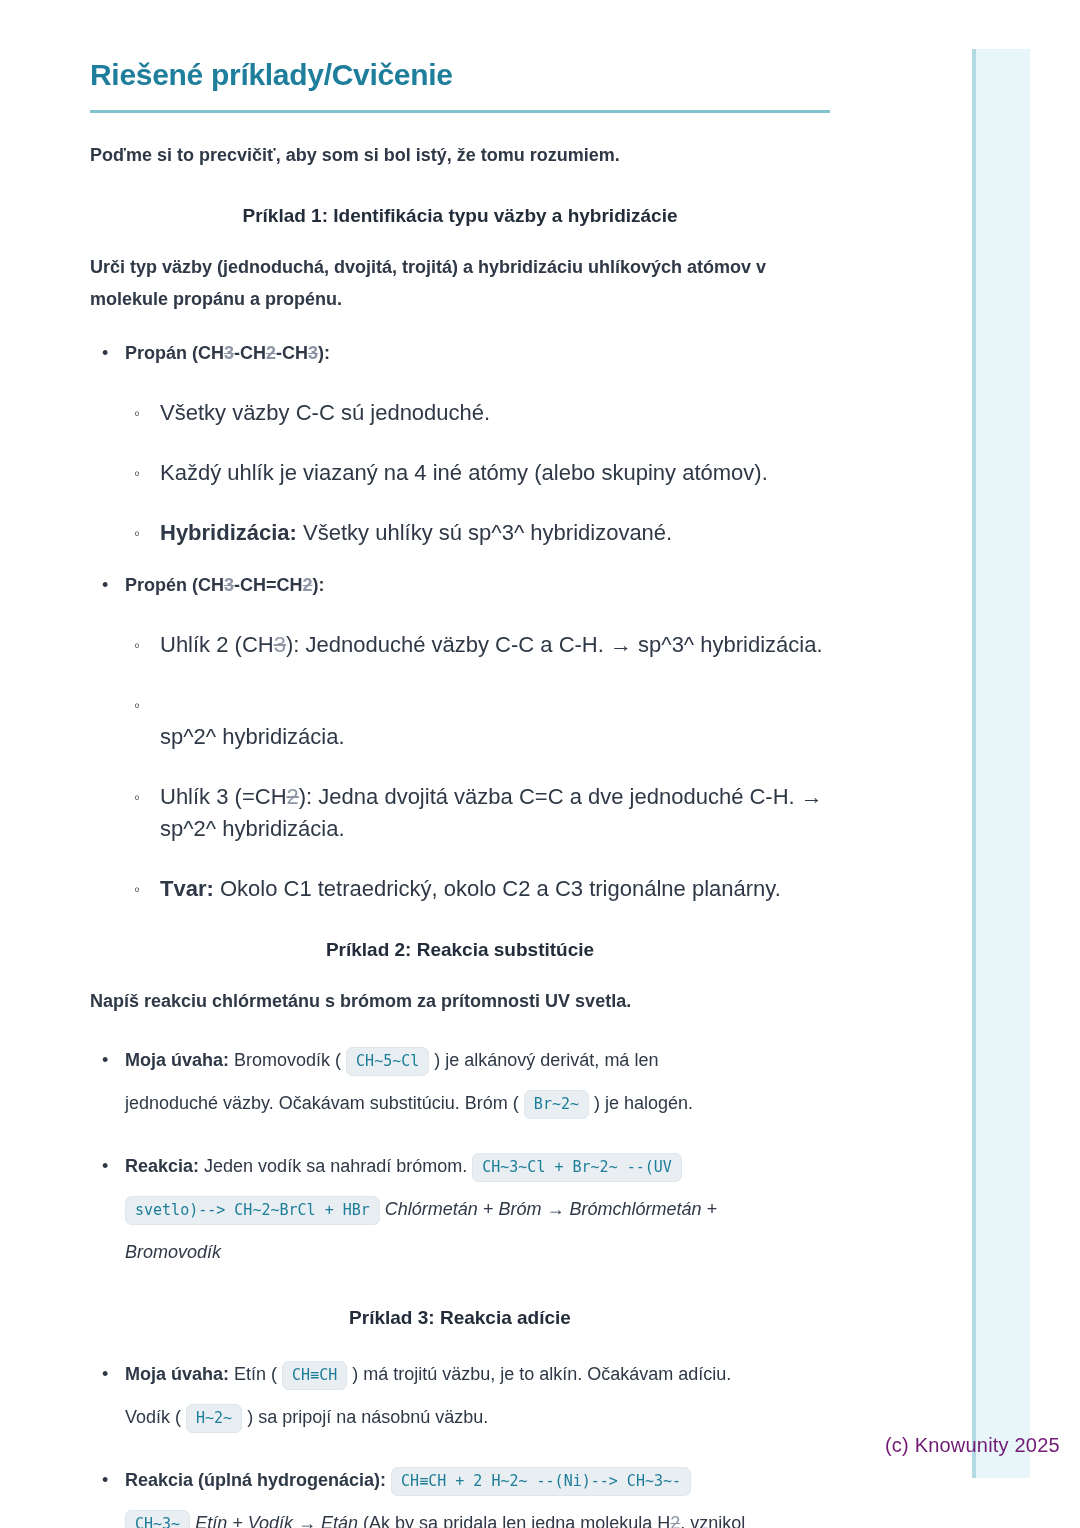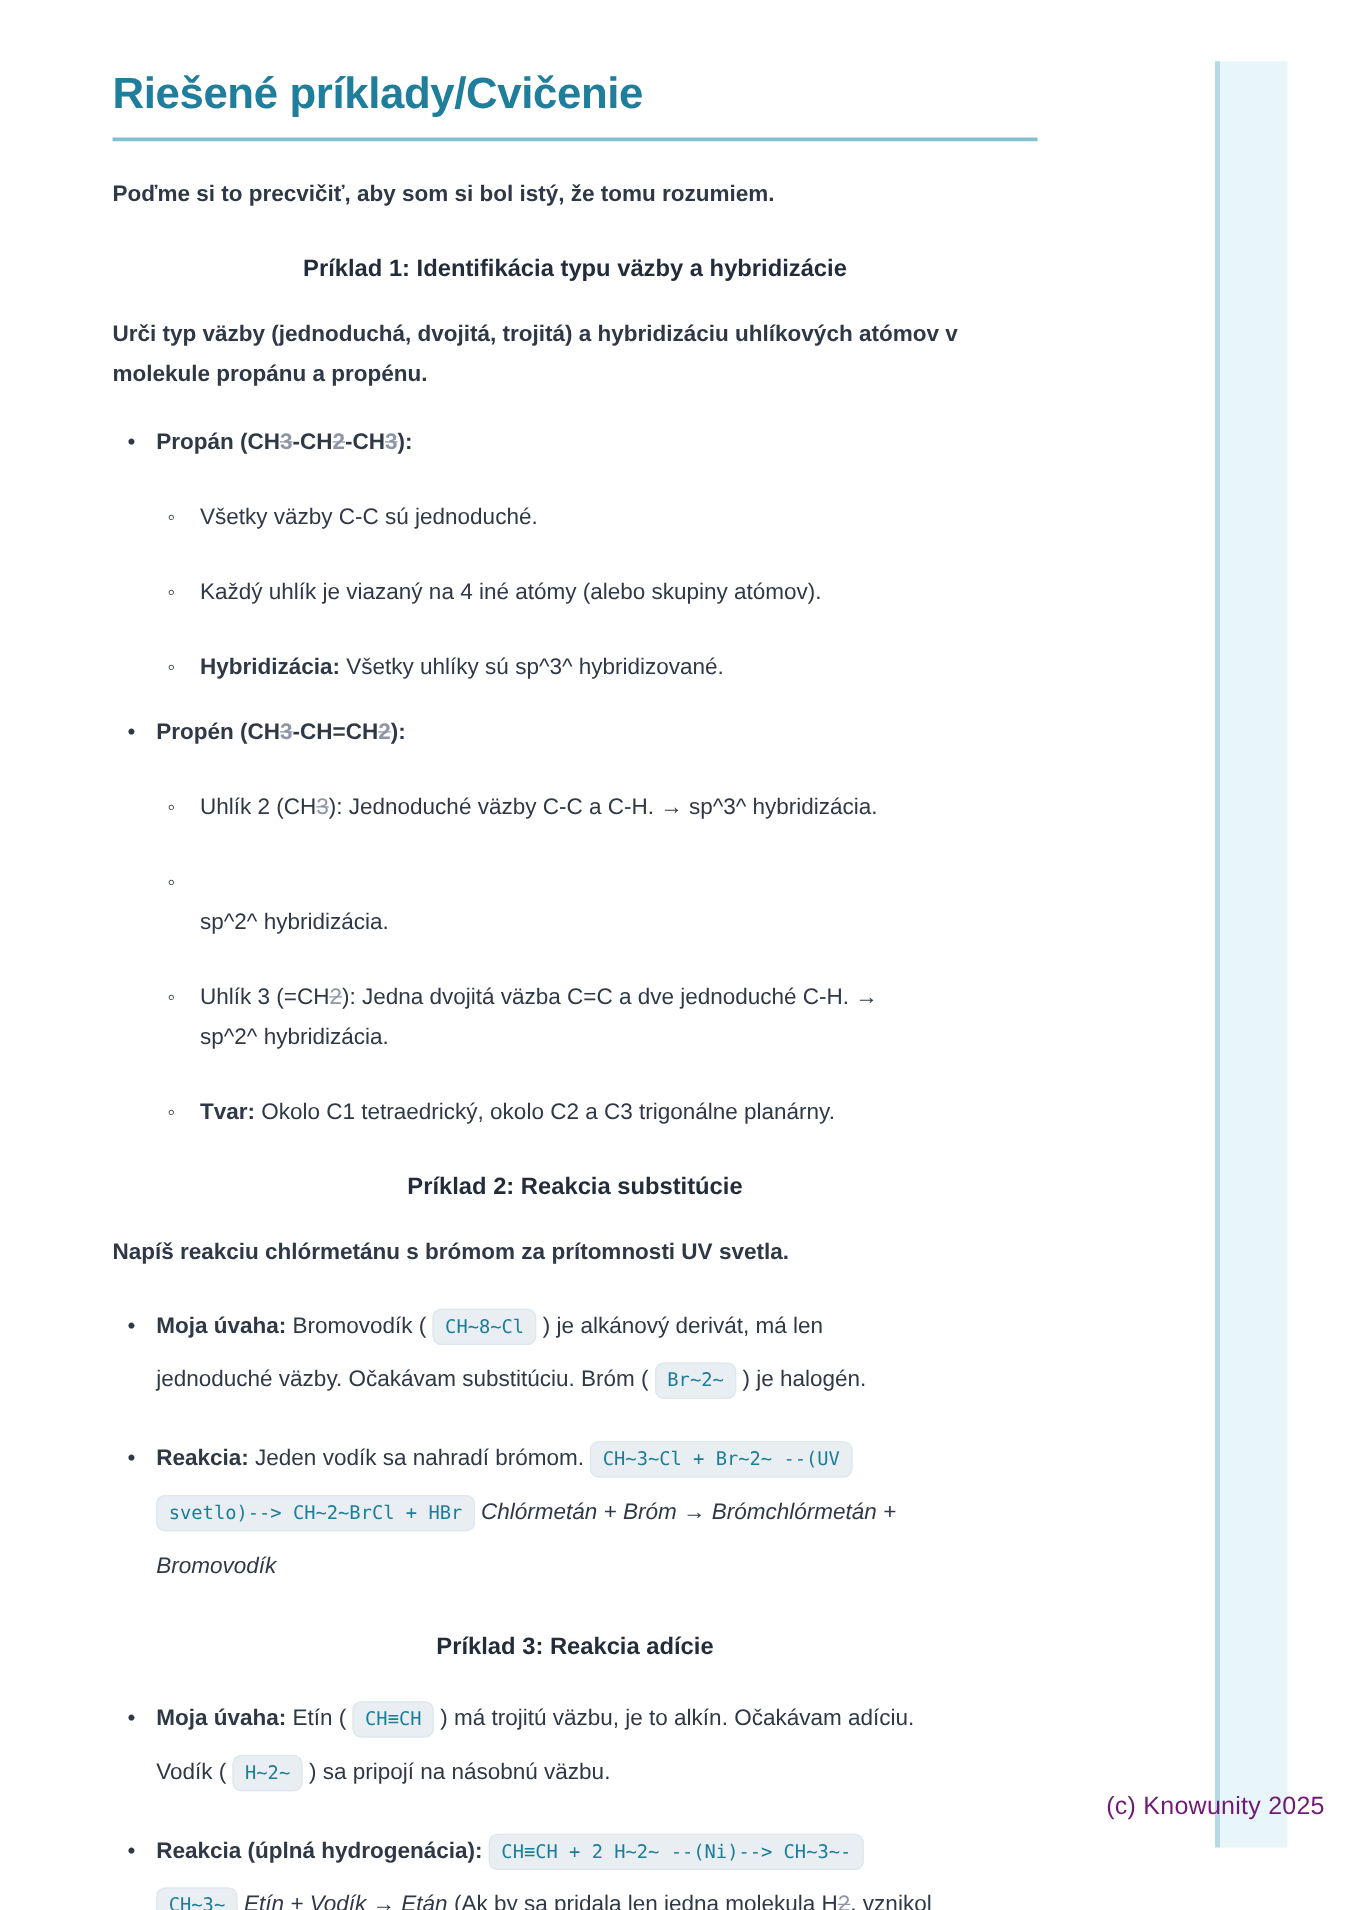--- a/index.html
+++ b/index.html
@@ -7,33 +7,33 @@
     width:1080px;height:1528px;position:relative;overflow:hidden;
     background:#ffffff;color:#2e3846;
     font-family:"Liberation Sans",sans-serif;
   }
   .accent-bar{
     position:absolute;left:972px;top:49px;width:54px;height:1429px;
     background:#e9f6f9;border-left:4px solid #b4dae4;z-index:0;
   }
   .content{position:absolute;left:90px;top:54px;width:740px;z-index:1;}
   .page-title{
-    font-size:35px;line-height:42px;font-weight:700;color:#1e7e9b;
+    font-size:30px;line-height:42px;font-weight:700;color:#1e7e9b;
     margin:0;letter-spacing:-0.3px;
   }
   .title-divider{border:none;border-bottom:3px solid #82c1ce;margin:14px 0 0 0;}
   .para{font-size:18px;line-height:32px;margin:22px 0 0 0;font-weight:bold;}
   .intro{margin-top:26px;}
   .ex-heading{font-size:19px;line-height:26px;font-weight:700;color:#222c3a;margin:32px 0 0 0;text-align:center;}
   ul{list-style:none;margin:22px 0 0 0;padding:0;}
   .li1{position:relative;padding-left:35px;font-size:18px;line-height:32px;}
   .li1 + .li1{margin-top:20px;}
   .li1::before{content:"•";position:absolute;left:12px;top:0;color:#2e3846;}
   .l2{margin:12px 0 0 0;}
-  .li2{position:relative;padding-left:35px;margin-top:28px;font-size:18px;line-height:32px;}
+  .li2{position:relative;padding-left:35px;margin-top:28px;font-size:22px;line-height:32px;}
   .li2::before{content:"◦";position:absolute;left:9px;top:1px;font-size:17px;color:#2e3846;}
   .chips-list .li1{line-height:42px;}
   .sg-b{font-weight:700;}
   .sg-i{font-style:italic;}
   .sg-s{color:#8e96a6;text-decoration:line-through;}
   .sg-bs{font-weight:700;color:#8e96a6;text-decoration:line-through;}
   .sg-code{
     font-family:"DejaVu Sans Mono",monospace;font-size:15px;color:#1c7d99;
     background:#e8eef2;border:1px solid #dde7ed;border-radius:7px;
     padding:4px 9px 5px 9px;white-space:nowrap;
@@ -77,21 +77,21 @@
           <li class="li2"><span class="sg-b">Tvar:</span><span class="sg-n"> Okolo C1 tetraedrický, okolo C2 a C3 trigonálne planárny.</span></li>
         </ul>
       </li>
     </ul>
   </section>
 
   <section>
     <h3 class="ex-heading">Príklad 2: Reakcia substitúcie</h3>
     <p class="para">Napíš reakciu chlórmetánu s brómom za prítomnosti UV svetla.</p>
     <ul class="l1 chips-list">
-      <li class="li1"><span class="sg-b">Moja úvaha:</span><span class="sg-n"> Bromovodík ( </span><span class="sg-code">CH~8~Cl</span><span class="sg-n"> ) je alkánový derivát, má len</span><br><span class="sg-n">jednoduché väzby. Očakávam substitúciu. Bróm ( </span><span class="sg-code">Br~2~</span><span class="sg-n"> ) je halogén.</span></li>
+      <li class="li1"><span class="sg-b">Moja úvaha:</span><span class="sg-n"> Bromovodík ( </span><span class="sg-code">CH~5~Cl</span><span class="sg-n"> ) je alkánový derivát, má len</span><br><span class="sg-n">jednoduché väzby. Očakávam substitúciu. Bróm ( </span><span class="sg-code">Br~2~</span><span class="sg-n"> ) je halogén.</span></li>
       <li class="li1"><span class="sg-b">Reakcia:</span><span class="sg-n"> Jeden vodík sa nahradí brómom. </span><span class="sg-code">CH~3~Cl + Br~2~ --(UV</span><br><span class="sg-code">svetlo)--&gt; CH~2~BrCl + HBr</span><span class="sg-n"> </span><span class="sg-i">Chlórmetán + Bróm → Brómchlórmetán +</span><br><span class="sg-i">Bromovodík</span></li>
     </ul>
   </section>
 
   <section>
     <h3 class="ex-heading">Príklad 3: Reakcia adície</h3>
     <ul class="l1 chips-list">
       <li class="li1"><span class="sg-b">Moja úvaha:</span><span class="sg-n"> Etín ( </span><span class="sg-code">CH≡CH</span><span class="sg-n"> ) má trojitú väzbu, je to alkín. Očakávam adíciu.</span><br><span class="sg-n">Vodík ( </span><span class="sg-code">H~2~</span><span class="sg-n"> ) sa pripojí na násobnú väzbu.</span></li>
       <li class="li1"><span class="sg-b">Reakcia (úplná hydrogenácia):</span><span class="sg-n"> </span><span class="sg-code">CH≡CH + 2 H~2~ --(Ni)--&gt; CH~3~-</span><br><span class="sg-code">CH~3~</span><span class="sg-n"> </span><span class="sg-i">Etín + Vodík → Etán</span><span class="sg-n"> (Ak by sa pridala len jedna molekula H</span><span class="sg-s">2</span><span class="sg-n">, vznikol</span></li>
     </ul>

